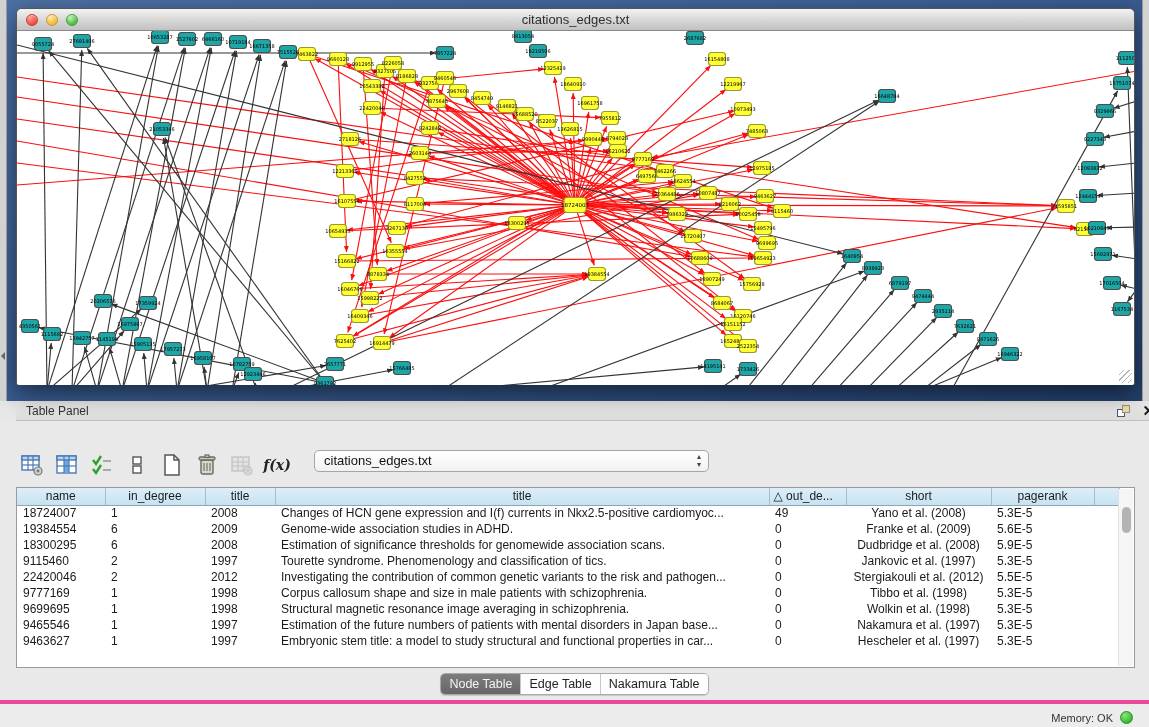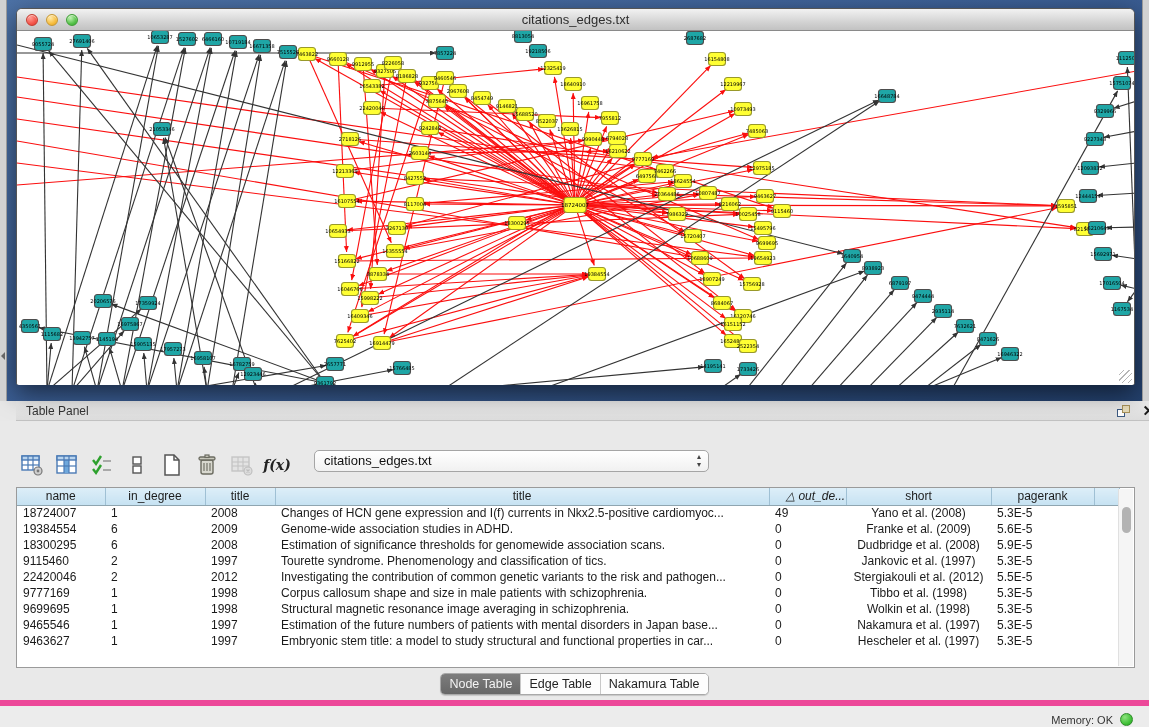--- a/index.html
+++ b/index.html
@@ -61,40 +61,40 @@
     font-size:13px; color:#111; line-height:20px; padding-left:9px; }
   .net-select .arrows { position:absolute; right:7px; top:2px; display:flex; flex-direction:column;
     line-height:8px; font-size:8px; color:#444; }
 
   .table-wrap { position:absolute; left:16px; top:66px; width:1119px; height:181px;
     background:#fff; border:1px solid #9a9a9a; overflow:hidden; }
   table.grid { border-collapse:collapse; table-layout:fixed; width:1103px; }
   table.grid th { height:17px; background:linear-gradient(#ddeef8,#c6e2f2);
     border-right:1px solid #9fc0d4; border-bottom:1px solid #8fa5b0;
     font-size:12px; font-weight:normal; color:#1c1c1c; text-align:center; overflow:hidden; white-space:nowrap;margin-left:44px; }
-  table.grid th.sortcol { text-align:center; padding-left:16px;font-style:italic; }
+  table.grid th.sortcol { text-align:left; padding-left:4px; }
   table.grid td { height:16px; font-size:12px; color:#1a1a1a; padding:0 0 0 6px;
     white-space:nowrap; overflow:hidden; }
   table.grid td.c { text-align:center; padding:0; }
   .vscroll { position:absolute; right:1px; top:1px; bottom:1px; width:15px;
     background:#f5f5f5; border-left:1px solid #e0e0e0; }
   .vscroll .thumb { position:absolute; left:3px; top:18px; width:9px; height:26px;
     background:#b3b3b3; border-radius:5px; }
 
   .tabs { position:absolute; left:0; top:252px; width:1149px; display:flex; justify-content:center; }
   .tab-group { display:flex; height:22px; border:1px solid #a9a9a9; border-radius:5px;
     overflow:hidden; background:#fff; box-shadow:0 1px 1px rgba(0,0,0,.15); }
   .tab { padding:0 8px; font-size:12.5px; line-height:21px; color:#222; background:#fdfdfd;
     border-right:1px solid #c8c8c8; }
   .tab:last-child { border-right:none; }
   .tab.selected { background:linear-gradient(#7d7d7d,#676767); color:#f4f4f4; }
 
   
   .statusbar { position:absolute; left:0; bottom:0; width:1149px; height:27px;
-    background:#ececec; border-top:6px solid #ec4899; }
+    background:#ececec; border-top:4px solid #ec4899; }
   .mem { position:absolute; right:16px; top:0; height:27px; display:flex; align-items:center; gap:7px; }
   .mem-label { font-size:11px; color:#333; }
   .mem-dot { width:13px; height:13px; border-radius:50%;
     background:radial-gradient(circle at 35% 30%, #8fe37f,#3dbf35 65%,#2a9a24);
     border:1px solid #2f8a2a; }
 
   svg text { font-family:"DejaVu Sans", sans-serif; }
 </style>
 </head>
 <body>

